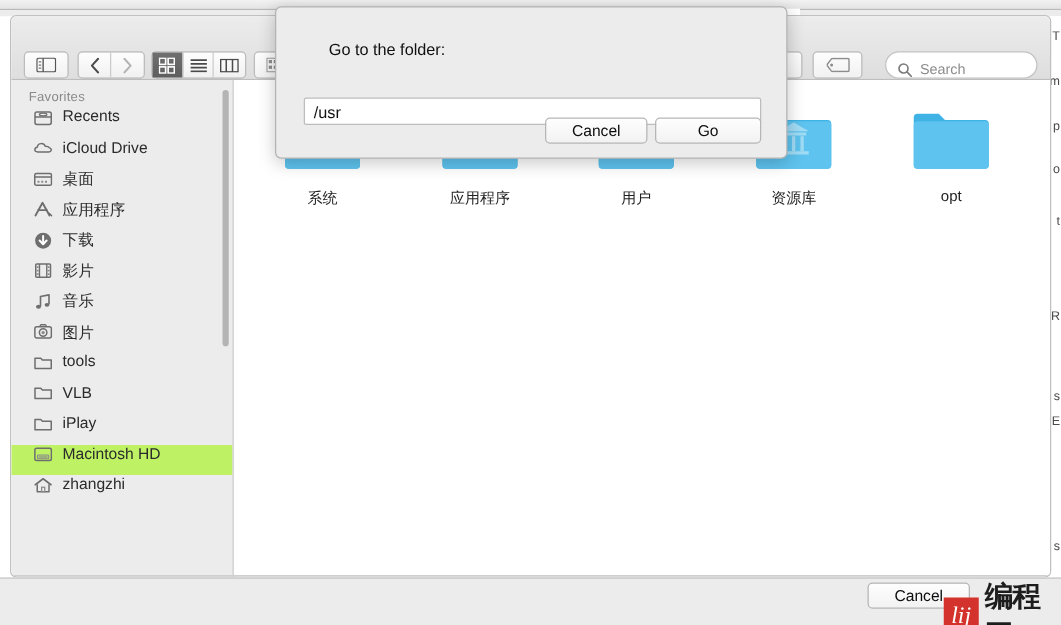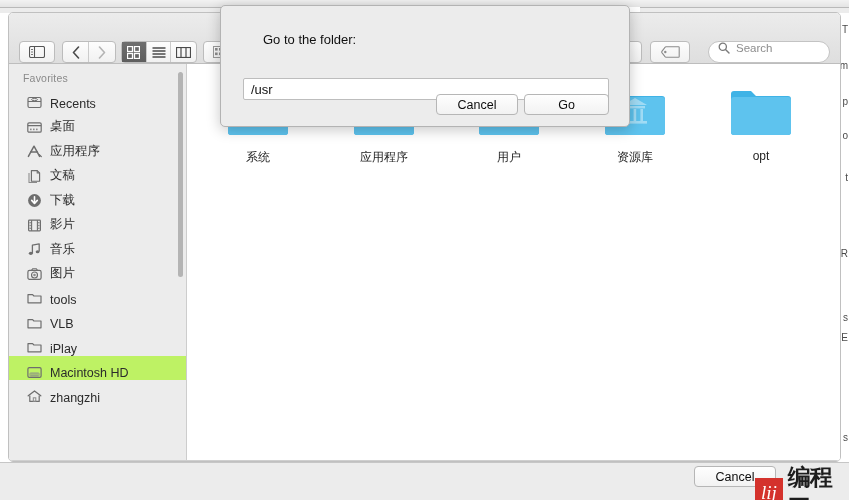--- a/index.html
+++ b/index.html
@@ -73,41 +73,41 @@
   }
   .tb-seg:last-child { border-right: none; }
   .tb-seg.active { background: linear-gradient(#6f6f6f, #5e5e5e); }
 
   .search-field {
     position: absolute; top: 28px; right: 10px;
     width: 122px; height: 22px;
     background: #ffffff;
     border: 1px solid #c3c3c3;
     border-radius: 11px;
-    display: flex; align-items: flex-start;
+    display: flex; align-items: flex-end;
     padding-left: 9px; gap: 6px;
   }
   .search-ph { font-size: 11.5px; color: #8d8d8d; }
 
   
   .sidebar {
     position: absolute; left: 0; top: 51px;
     width: 178px; height: 436px;
     background: #ececec;
     border-right: 1px solid #cdcdcd;
     overflow: hidden;
   }
   .side-header {
     font-size: 10.5px; color: #8a8a8a;
     padding: 8px 0 2px 14px;
     letter-spacing: .2px;
   }
   .side-item {
     height: 24.5px;
-    display: flex; align-items: flex-end;
+    display: flex; align-items: flex-start;
     padding-left: 17px; gap: 8px;
     font-size: 12.5px; color: #2b2b2b;
   }
   .side-item.selected { background: #bef264; }
   .side-ico {
     width: 16px; height: 16px;
     display: flex; align-items: center; justify-content: center;
     flex: 0 0 16px;
   }
   .side-label { white-space: nowrap; }
@@ -328,48 +328,46 @@
                 <rect x="1" y="2.5" width="13" height="10" rx="1.5" fill="none" stroke="#6e6e6e" stroke-width="1.2"></rect>
                 <line x1="1" y1="6.5" x2="14" y2="6.5" stroke="#6e6e6e" stroke-width="1.2"></line>
                 <ellipse cx="7.5" cy="4.6" rx="3" ry="1.1" fill="none" stroke="#6e6e6e" stroke-width="1"></ellipse>
               </svg>
             </span>
             <span class="side-label">Recents</span>
           </div>
           <div class="side-item">
             <span class="side-ico">
               <svg width="15" height="15" viewBox="0 0 15 15">
+                <path d="M3.2 10.5 Q0.8 10.5 0.9 8.6 Q1 7 2.8 6.8 Q3.1 4 5.9 3.9 Q8.3 3.8 9.2 6 Q11.6 5.9 12.6 7.3 Q14.2 7.7 14 9.2 Q13.8 10.5 12 10.5 Z" fill="none" stroke="#6e6e6e" stroke-width="1.2" stroke-linejoin="round"></path>
+              </svg>
+            </span>
+            <span class="side-label">iCloud Drive</span>
+          </div>
+          <div class="side-item">
+            <span class="side-ico">
+              <svg width="15" height="15" viewBox="0 0 15 15">
                 <rect x="0.8" y="2.8" width="13.4" height="9.4" rx="1.3" fill="none" stroke="#6e6e6e" stroke-width="1.2"></rect>
                 <line x1="0.8" y1="5.6" x2="14.2" y2="5.6" stroke="#6e6e6e" stroke-width="1.1"></line>
                 <rect x="3" y="8.6" width="1.6" height="1.6" fill="#8a8a8a"></rect>
                 <rect x="6" y="8.6" width="1.6" height="1.6" fill="#8a8a8a"></rect>
                 <rect x="9" y="8.6" width="1.6" height="1.6" fill="#8a8a8a"></rect>
               </svg>
             </span>
             <span class="side-label">桌面</span>
           </div>
           <div class="side-item">
             <span class="side-ico">
               <svg width="15" height="15" viewBox="0 0 15 15">
                 <path d="M1.4 12.4 L7 2.2 L12.6 12.4" fill="none" stroke="#6e6e6e" stroke-width="1.5" stroke-linecap="round" stroke-linejoin="round"></path>
                 <line x1="3.6" y1="8" x2="10.4" y2="8" stroke="#6e6e6e" stroke-width="1.4" stroke-linecap="round"></line>
                 <line x1="12.3" y1="10.6" x2="14.3" y2="12.6" stroke="#6e6e6e" stroke-width="1.3" stroke-linecap="round"></line>
               </svg>
             </span>
             <span class="side-label">应用程序</span>
-          </div>
-          <div class="side-item">
-            <span class="side-ico">
-              <svg width="15" height="15" viewBox="0 0 15 15">
-                <path d="M4.4 1.6 L10.2 1.6 L12.6 4 L12.6 12.2 L4.4 12.2 Z" fill="none" stroke="#6e6e6e" stroke-width="1.15" stroke-linejoin="round"></path>
-                <path d="M2 3.9 L2 13.4 L10 13.4" fill="none" stroke="#8a8a8a" stroke-width="1.05" stroke-linejoin="round"></path>
-                <path d="M10.2 1.6 L10.2 4 L12.6 4" fill="none" stroke="#6e6e6e" stroke-width="1.05"></path>
-              </svg>
-            </span>
-            <span class="side-label">文稿</span>
           </div>
           <div class="side-item">
             <span class="side-ico">
               <svg width="15" height="15" viewBox="0 0 15 15">
                 <circle cx="7.5" cy="7.5" r="6.4" fill="#6e6e6e"></circle>
                 <line x1="7.5" y1="3.8" x2="7.5" y2="10" stroke="#fff" stroke-width="1.6" stroke-linecap="round"></line>
                 <polyline points="4.7,7.4 7.5,10.4 10.3,7.4" fill="none" stroke="#fff" stroke-width="1.6" stroke-linecap="round" stroke-linejoin="round"></polyline>
               </svg>
             </span>
             <span class="side-label">下载</span>

